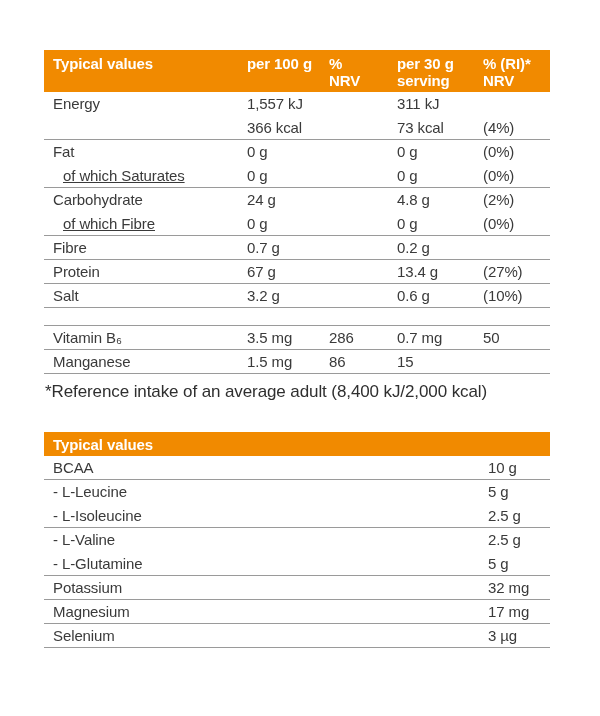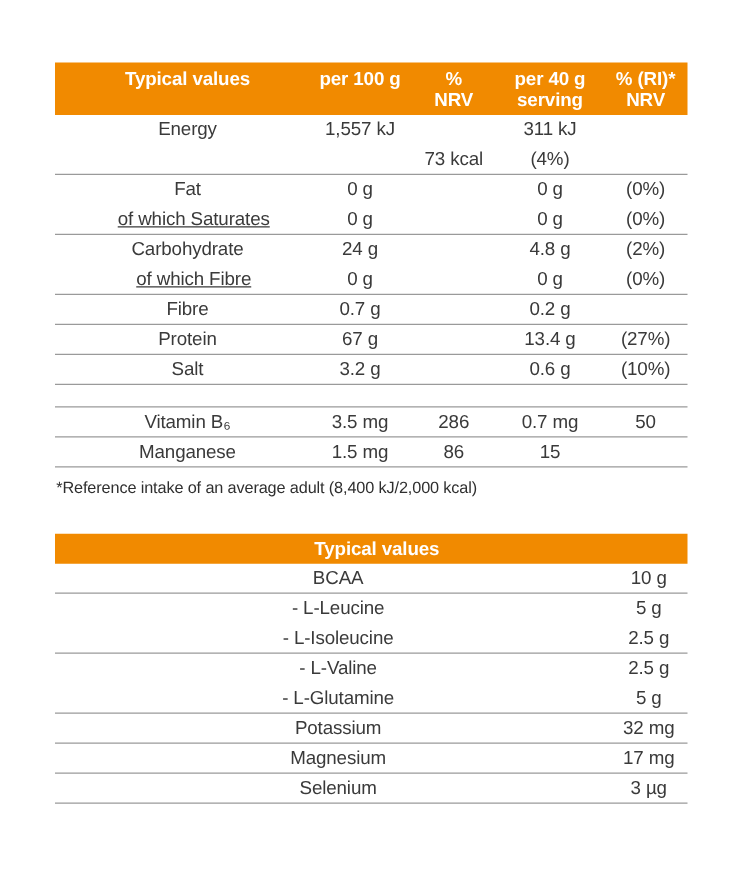--- a/index.html
+++ b/index.html
@@ -7,76 +7,77 @@
     --line:#9A9A9A;
     --text:#3A3A3A;
     --header-text:#FFFFFF;
   }
   html,body{margin:0;padding:0;}
   body{
     width:600px;height:716px;background:#FFFFFF;position:relative;
     font-family:"Liberation Sans","DejaVu Sans",sans-serif;color:var(--text);
   }
   .sheet{position:absolute;left:44px;top:50px;width:506px;}
-  .table{width:100%;text-align:center;}
+  .table{width:100%;}
   .thead{
     background:var(--accent);color:var(--header-text);font-weight:bold;
     font-size:15px;letter-spacing:-0.1px;
   }
   .t1 .thead{
     display:grid;grid-template-columns:203px 82px 68px 86px 1fr;
     height:42px;box-sizing:border-box;padding-top:5px;line-height:17px;
   }
   .thead .cell{white-space:pre-line;}
   .cell{overflow:hidden;}
   .cell.col-label{padding-left:9px;}
   .cell.col-label.indent{padding-left:19px;text-decoration:underline;}
   .trow{
     display:grid;height:24px;line-height:24px;font-size:15px;
     box-sizing:border-box;letter-spacing:-0.1px;
   }
   .t1 .trow{grid-template-columns:203px 82px 68px 86px 1fr;}
   .trow.sep{border-bottom:1px solid var(--line);}
   .trow.spacer{height:18px;}
   .footnote{
-    margin:8px 0 0 1px;font-size:13px;color:#2F2F2F;letter-spacing:-0.1px;
+    margin:8px 0 0 1px;font-size:17px;color:#2F2F2F;letter-spacing:-0.1px;
   }
   .t2{margin-top:30px;}
   .t2 .thead{
     display:block;height:24px;line-height:25px;box-sizing:border-box;
   }
   .t2 .thead .cell{padding-left:9px;}
   .t2 .trow{grid-template-columns:444px 1fr;}
 </style>
 </head>
 <body>
 
 <div class="sheet">
 
   <section class="table t1">
     <div class="thead">
       <div class="cell col-label">Typical values</div>
       <div class="cell col-per100">per 100 g</div>
       <div class="cell col-nrv">%
 NRV</div>
-      <div class="cell col-per20">per 40 g
+      <div class="cell col-per20">per 30 g
 serving</div>
       <div class="cell col-ri">% (RI)*
 NRV</div>
     </div>
     <div class="tbody">
         <div class="trow">
           <div class="cell col-label">Energy</div>
           <div class="cell col-per100">1,557 kJ</div>
           <div class="cell col-nrv"></div>
           <div class="cell col-per20">311 kJ</div>
           <div class="cell col-ri"></div>
         </div>
         <div class="trow sep">
           <div class="cell col-label"></div>
+          <div class="cell col-per100">366 kcal</div>
           <div class="cell col-nrv"></div>
           <div class="cell col-per20">73 kcal</div>
           <div class="cell col-ri">(4%)</div>
         </div>
         <div class="trow">
           <div class="cell col-label">Fat</div>
           <div class="cell col-per100">0 g</div>
           <div class="cell col-nrv"></div>
           <div class="cell col-per20">0 g</div>
           <div class="cell col-ri">(0%)</div>

